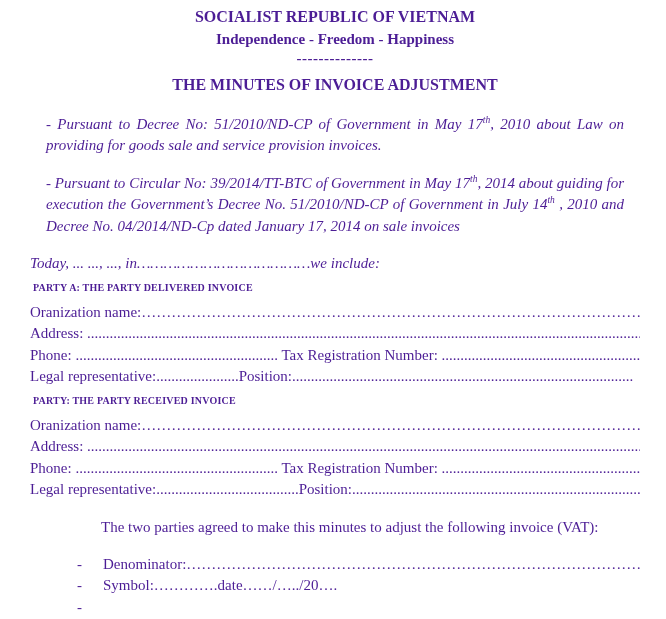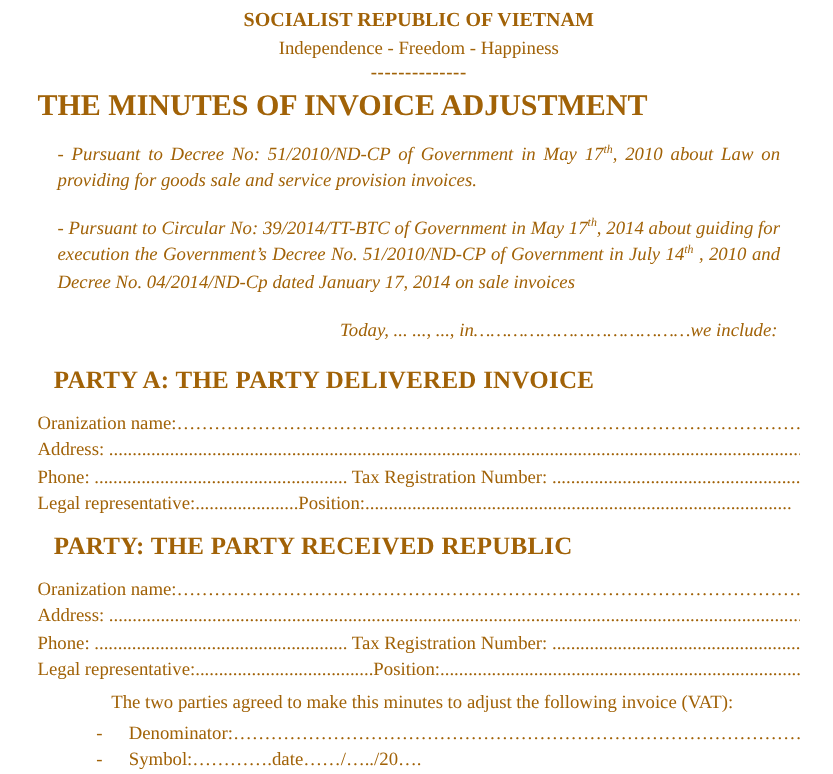--- a/index.html
+++ b/index.html
@@ -4,45 +4,45 @@
 <style>
   html, body { margin: 0; padding: 0; background: #fff; }
   .page {
     position: relative;
     width: 666px;
     height: 619px;
     box-sizing: border-box;
     padding: 6px 26px 0 30px;
     overflow: hidden;
     background: #fff;
-    color: #a16207;
+    color: #4c1d95;
     font-family: "Liberation Serif", "DejaVu Serif", serif;
     font-size: 15px;
   }
   .country  { text-align: center; font-weight: bold; font-size: 16px; line-height: 22px; }
-  .motto    { text-align: center; font-weight: normal; font-size: 15px; line-height: 22px; }
+  .motto    { text-align: center; font-weight: bold; font-size: 15px; line-height: 22px; }
   .divider  { text-align: center; font-weight: bold; font-size: 15px; line-height: 16px; letter-spacing: 0.5px; }
-  .title    { font-weight: bold; font-size: 24px; line-height: 26px; margin: 6px 0 7px 0; }
+  .title    { text-align: center; font-weight: bold; font-size: 16px; line-height: 26px; margin: 6px 0 7px 0; }
   p.preamble {
     margin: 16px;
     font-style: italic;
     line-height: 21.4px;
     text-align: justify;
   }
   sup { font-size: 9.5px; line-height: 0; vertical-align: super; }
-  .today { margin: 18px; font-style: italic; line-height: 21.4px; text-align: right; }
-  h2.party { margin: 13px; font-size: 20px; font-weight: bold; line-height: 21.4px; letter-spacing: 0.2px; }
+  .today { margin: 0; font-style: italic; line-height: 21.4px; }
+  h2.party { margin: 3px; font-size: 10px; font-weight: bold; line-height: 21.4px; letter-spacing: 0.2px; }
   .row {
     line-height: 21.4px;
     white-space: nowrap;
     overflow: hidden;
   }
   .row .lbl  { white-space: pre; }
   .row .dots { white-space: pre; }
-  .intro { margin: 4px; padding-left: 55px; line-height: 21.4px; }
+  .intro { margin: 16px; padding-left: 55px; line-height: 21.4px; }
   .bullet {
     display: flex;
     padding-left: 47px;
     line-height: 21.4px;
     white-space: nowrap;
     overflow: hidden;
   }
   .bullet .marker { width: 26px; flex: none; }
   .bullet .btext  { white-space: pre; }
 </style>
@@ -72,21 +72,21 @@
   <div class="row">
     <span class="lbl">Address: </span><span class="dots">..........................................................................................................................................................................</span>
   </div>
   <div class="row">
     <span class="lbl">Phone: </span><span class="dots">...................................................... </span><span class="lbl">Tax Registration Number: </span><span class="dots">................................................................................</span>
   </div>
   <div class="row">
     <span class="lbl">Legal representative:</span><span class="dots">......................</span><span class="lbl">Position:</span><span class="dots">...........................................................................................</span>
   </div>
 
-  <h2 class="party">PARTY: THE PARTY RECEIVED REPUBLIC</h2>
+  <h2 class="party">PARTY: THE PARTY RECEIVED INVOICE</h2>
 
   <div class="row">
     <span class="lbl">Oranization name:</span><span class="dots">………………………………………………………………………………………………………………………………………………</span>
   </div>
   <div class="row">
     <span class="lbl">Address: </span><span class="dots">..........................................................................................................................................................................</span>
   </div>
   <div class="row">
     <span class="lbl">Phone: </span><span class="dots">...................................................... </span><span class="lbl">Tax Registration Number: </span><span class="dots">................................................................................</span>
   </div>

